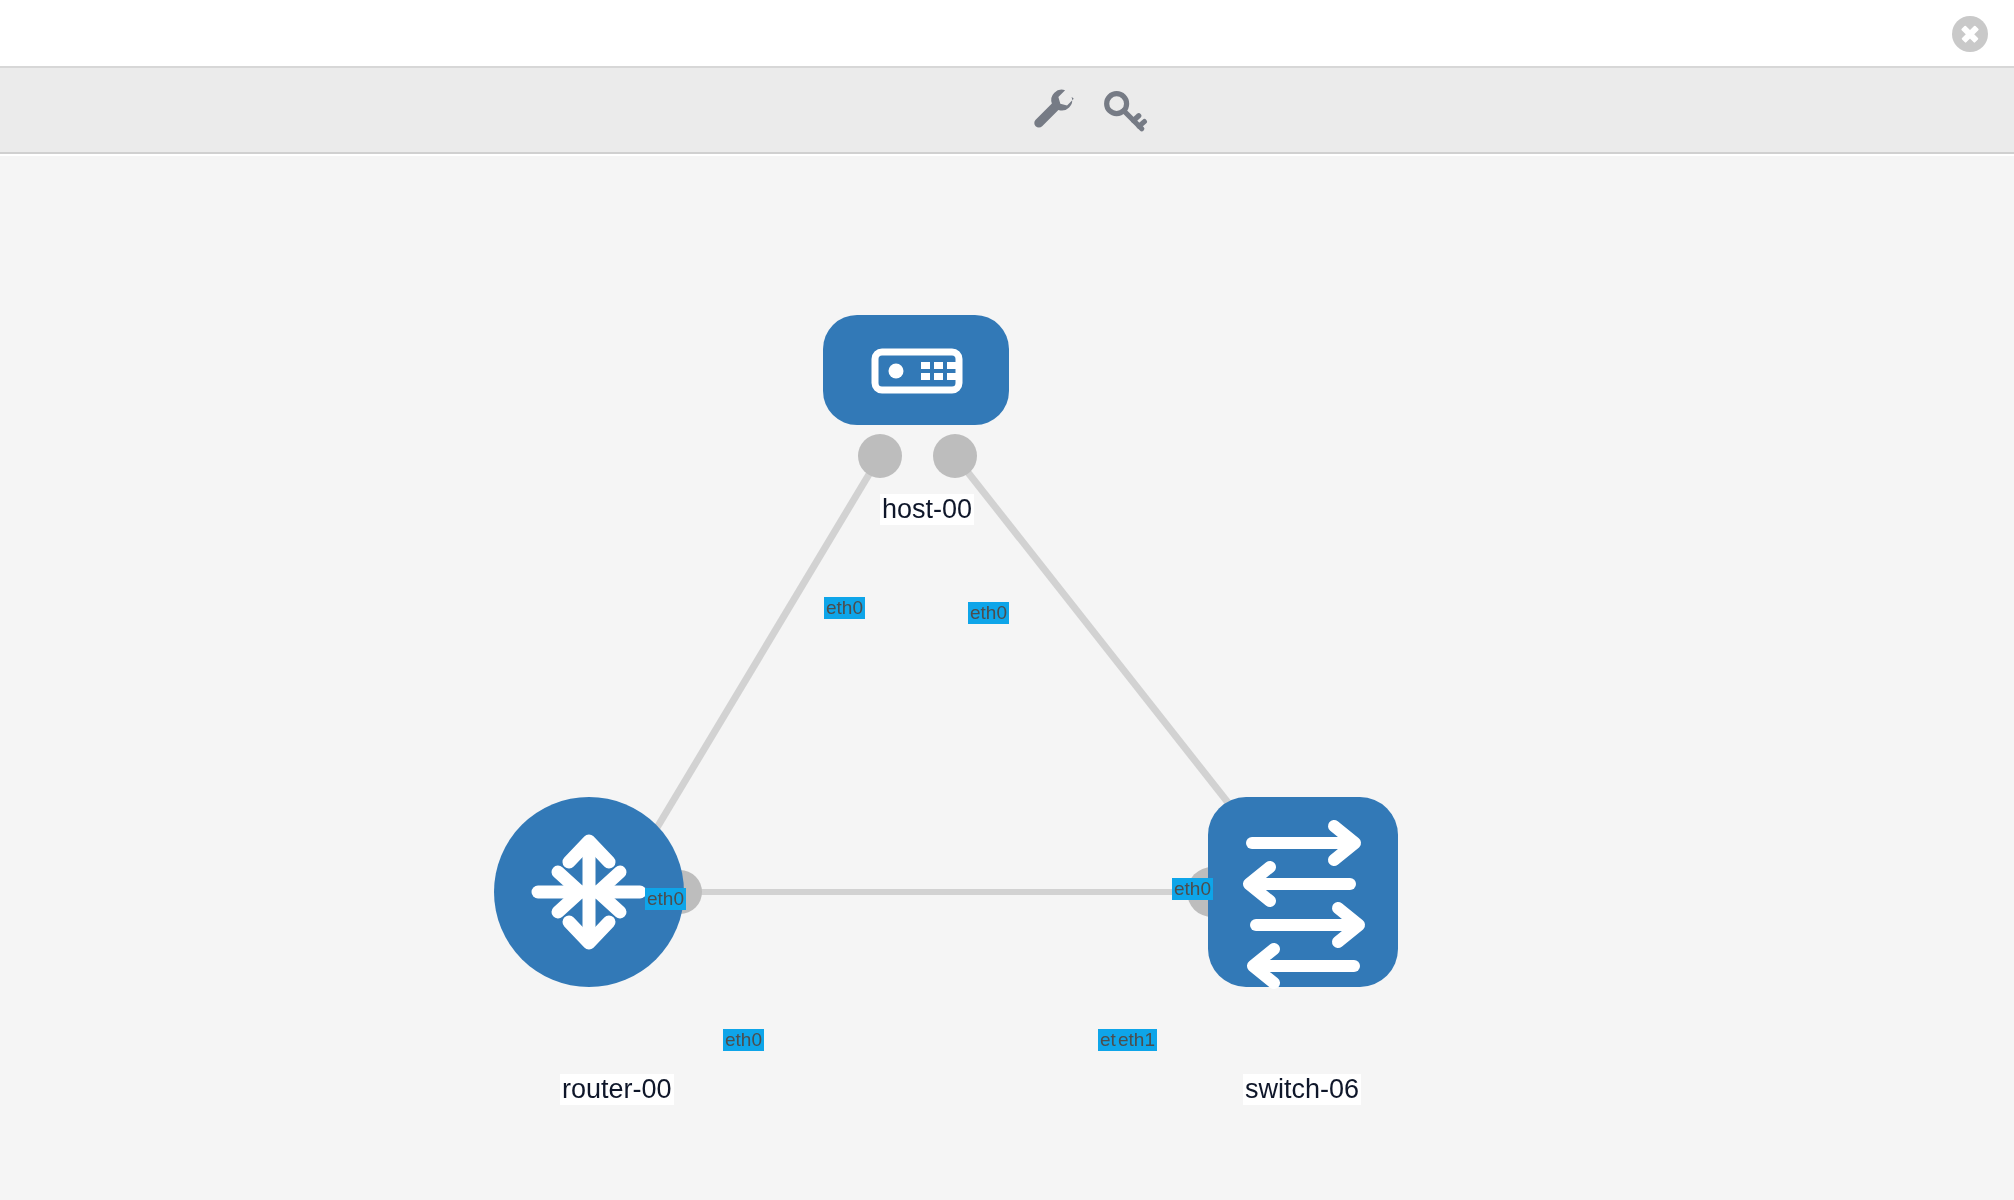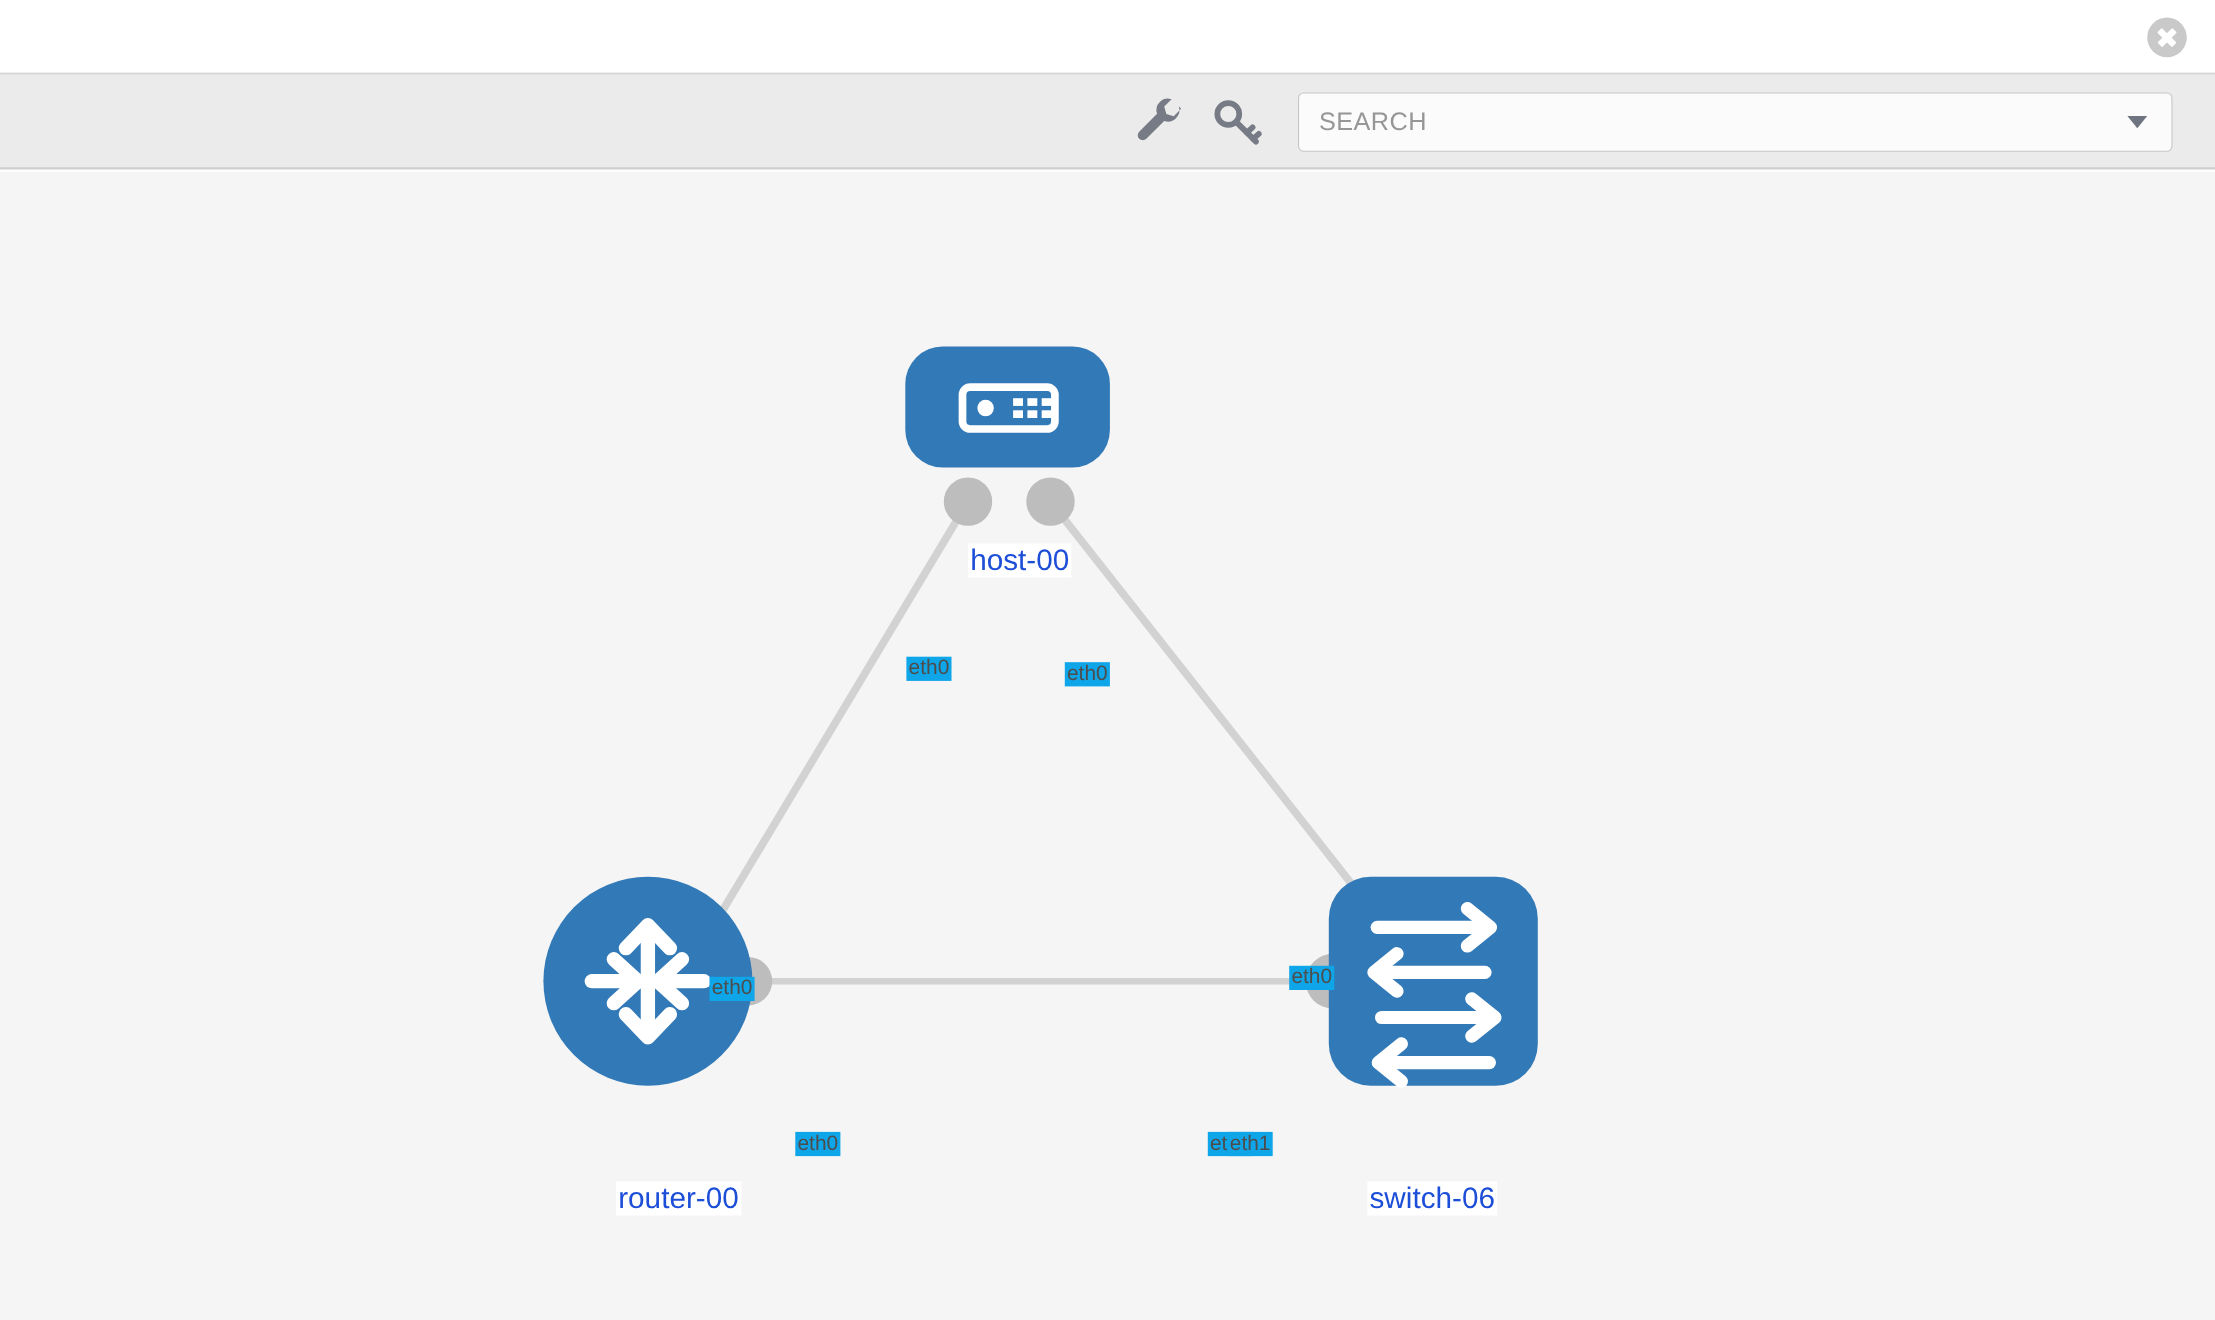--- a/index.html
+++ b/index.html
@@ -105,21 +105,21 @@
     overflow: hidden;
   }
   .topology-svg {
     position: absolute; left: 0; top: 0;
     width: 2014px; height: 1044px;
   }
 
   
   .node-label {
     position: absolute;
-    font-size: 27px; color: #1d4ed8;
+    font-size: 27px; color: #0f172a;
     background: #ffffff;
     white-space: nowrap;
     padding: 0 2px;
   }
   .iface-label {
     position: absolute;
     font-size: 19px; color: #4d4d4d;
     background: #0ea5e9;
     white-space: nowrap;
     padding: 0 2px;
@@ -147,24 +147,20 @@
       <svg viewBox="0 0 24 24">
         <g fill="none" stroke="#767b85" stroke-width="2.4" stroke-linecap="round">
           <circle cx="8.6" cy="8.6" r="4.6"></circle>
           <path d="M11.9 11.9 L20.2 20.2"></path>
           <path d="M16.4 16.4 L18.8 14.2"></path>
           <path d="M19.0 19.0 L21.4 16.9"></path>
         </g>
       </svg>
     </div>
 
-    <div class="search-box">
-      <span class="lbl">SEARCH</span>
-      <span class="caret"></span>
-    </div>
   </div>
 
   <div class="canvas">
 
     <svg class="topology-svg" viewBox="0 0 2014 1044">
 
       <g stroke="#d2d2d2" stroke-width="7" fill="none">
         <line x1="880" y1="300" x2="640" y2="700"></line>
         <line x1="955" y1="300" x2="1248" y2="672"></line>
         <line x1="690" y1="736" x2="1205" y2="736" stroke-width="6"></line>

